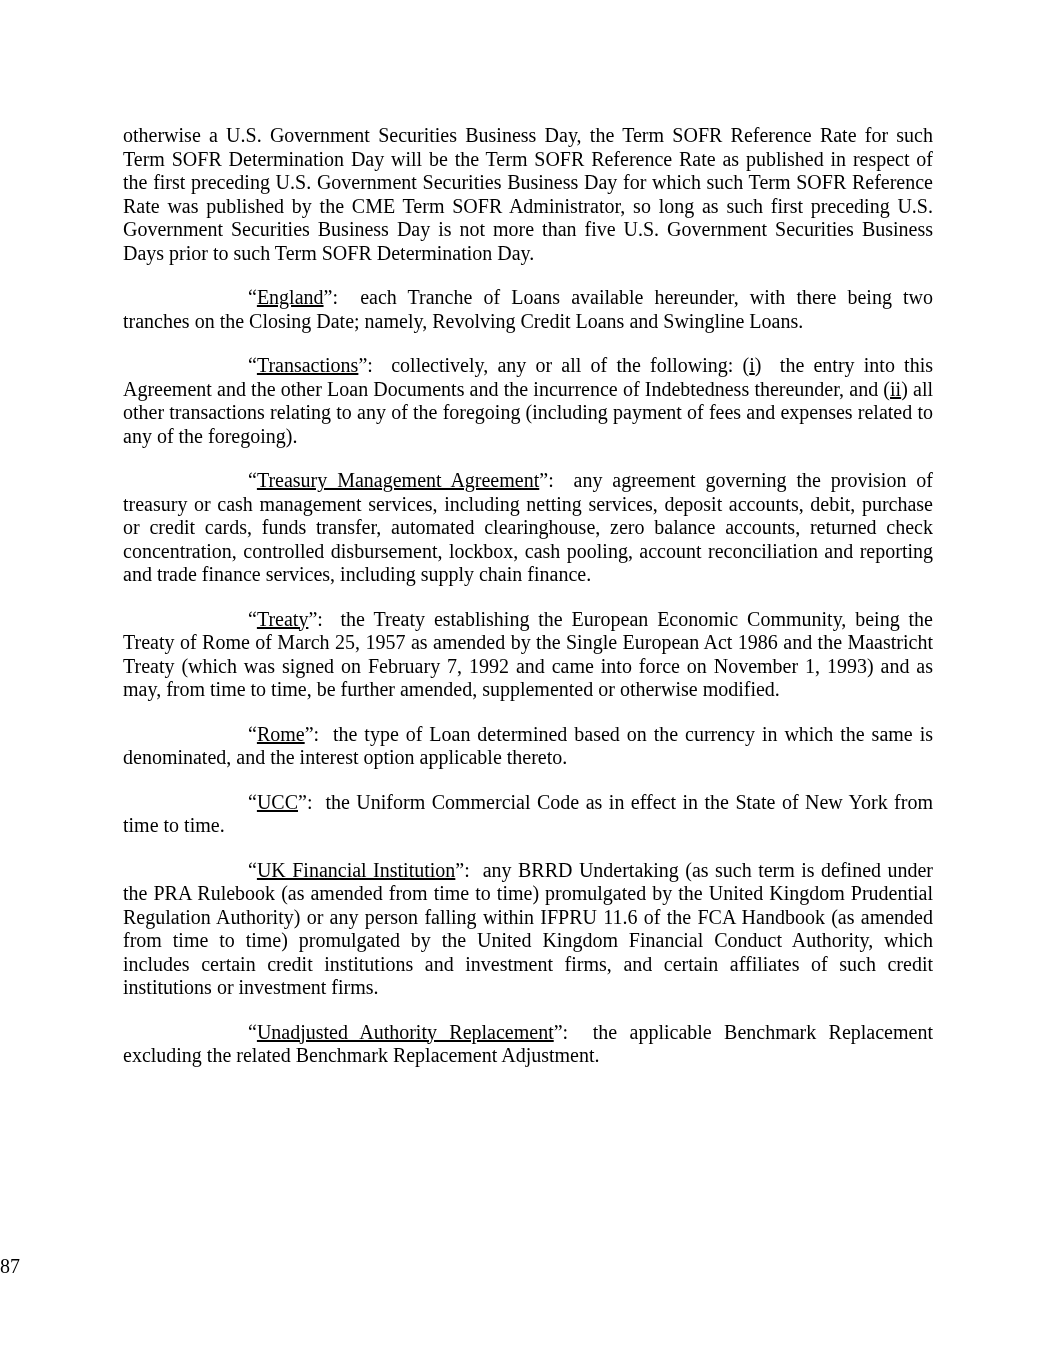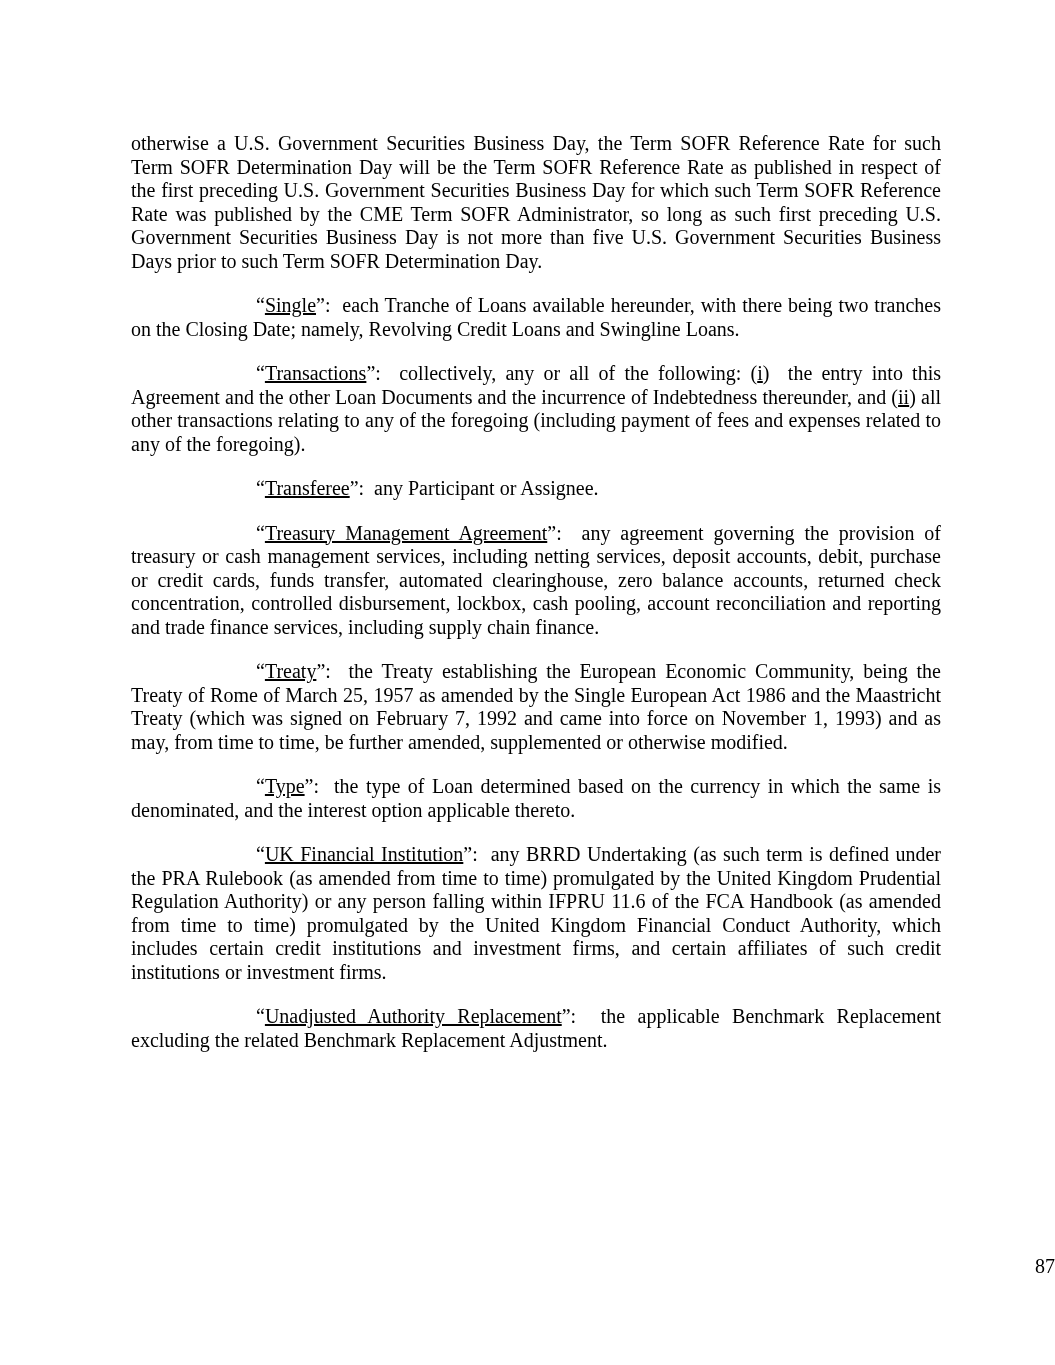--- a/index.html
+++ b/index.html
@@ -12,56 +12,55 @@
       width: 1055px;
       height: 1365px;
       background: #ffffff;
       font-family: "Liberation Serif", serif;
       color: #000000;
       overflow: hidden;
     }
     .document-body {
       position: absolute;
       left: 123px;
-      top: 132px;
+      top: 124px;
       width: 810px;
-      margin-left: 8px;
     }
     p.para {
       margin: 0 0 21px 0;
       font-size: 20px;
       line-height: 23.5px;
       text-align: justify;
       color: #000000;
     }
     p.para.indent {
       text-indent: 125px;
     }
     .u {
       text-decoration: underline;
     }
     .page-number {
       position: absolute;
       top: 1255px;
       left: 0;
       width: 100%;
-      text-align: right;
+      text-align: left;
       font-size: 20px;
       color: #000000;
     }
   </style>
 </head>
 <body>
 
 <div class="page">
   <div class="document-body">
       <p class="para"><span>otherwise a U.S. Government Securities Business Day, the Term SOFR Reference Rate for such Term SOFR Determination Day will be the Term SOFR Reference Rate as published in respect of the first preceding U.S. Government Securities Business Day for which such Term SOFR Reference Rate was published by the CME Term SOFR Administrator, so long as such first preceding U.S. Government Securities Business Day is not more than five U.S. Government Securities Business Days prior to such Term SOFR Determination Day.</span></p>
-      <p class="para indent"><span>“</span><span class="u">Single</span><span>”:&nbsp; each Tranche of Loans available hereunder, with there being two tranches on the Closing Date; namely, Revolving Credit Loans and Swingline Loans.</span></p>
+      <p class="para indent"><span>“</span><span class="u">England</span><span>”:&nbsp; each Tranche of Loans available hereunder, with there being two tranches on the Closing Date; namely, Revolving Credit Loans and Swingline Loans.</span></p>
       <p class="para indent"><span>“</span><span class="u">Transactions</span><span>”:&nbsp; collectively, any or all of the following: (</span><span class="u">i</span><span>)&nbsp; the entry into this Agreement and the other Loan Documents and the incurrence of Indebtedness thereunder, and (</span><span class="u">ii</span><span>) all other transactions relating to any of the foregoing (including payment of fees and expenses related to any of the foregoing).</span></p>
-      <p class="para indent"><span>“</span><span class="u">Transferee</span><span>”:&nbsp; any Participant or Assignee.</span></p>
       <p class="para indent"><span>“</span><span class="u">Treasury Management Agreement</span><span>”:&nbsp; any agreement governing the provision of treasury or cash management services, including netting services, deposit accounts, debit, purchase or credit cards, funds transfer, automated clearinghouse, zero balance accounts, returned check concentration, controlled disbursement, lockbox, cash pooling, account reconciliation and reporting and trade finance services, including supply chain finance.</span></p>
       <p class="para indent"><span>“</span><span class="u">Treaty</span><span>”:&nbsp; the Treaty establishing the European Economic Community, being the Treaty of Rome of March 25, 1957 as amended by the Single European Act 1986 and the Maastricht Treaty (which was signed on February 7, 1992 and came into force on November 1, 1993) and as may, from time to time, be further amended, supplemented or otherwise modified.</span></p>
-      <p class="para indent"><span>“</span><span class="u">Type</span><span>”:&nbsp; the type of Loan determined based on the currency in which the same is denominated, and the interest option applicable thereto.</span></p>
+      <p class="para indent"><span>“</span><span class="u">Rome</span><span>”:&nbsp; the type of Loan determined based on the currency in which the same is denominated, and the interest option applicable thereto.</span></p>
+      <p class="para indent"><span>“</span><span class="u">UCC</span><span>”:&nbsp; the Uniform Commercial Code as in effect in the State of New York from time to time.</span></p>
       <p class="para indent"><span>“</span><span class="u">UK Financial Institution</span><span>”:&nbsp; any BRRD Undertaking (as such term is defined under the PRA Rulebook (as amended from time to time) promulgated by the United Kingdom Prudential Regulation Authority) or any person falling within IFPRU 11.6 of the FCA Handbook (as amended from time to time) promulgated by the United Kingdom Financial Conduct Authority, which includes certain credit institutions and investment firms, and certain affiliates of such credit institutions or investment firms.</span></p>
       <p class="para indent"><span>“</span><span class="u">Unadjusted Authority Replacement</span><span>”:&nbsp; the applicable Benchmark Replacement excluding the related Benchmark Replacement Adjustment.</span></p>
     </div>
   <div class="page-number">87</div>
 </div>
 
 </body></html>

